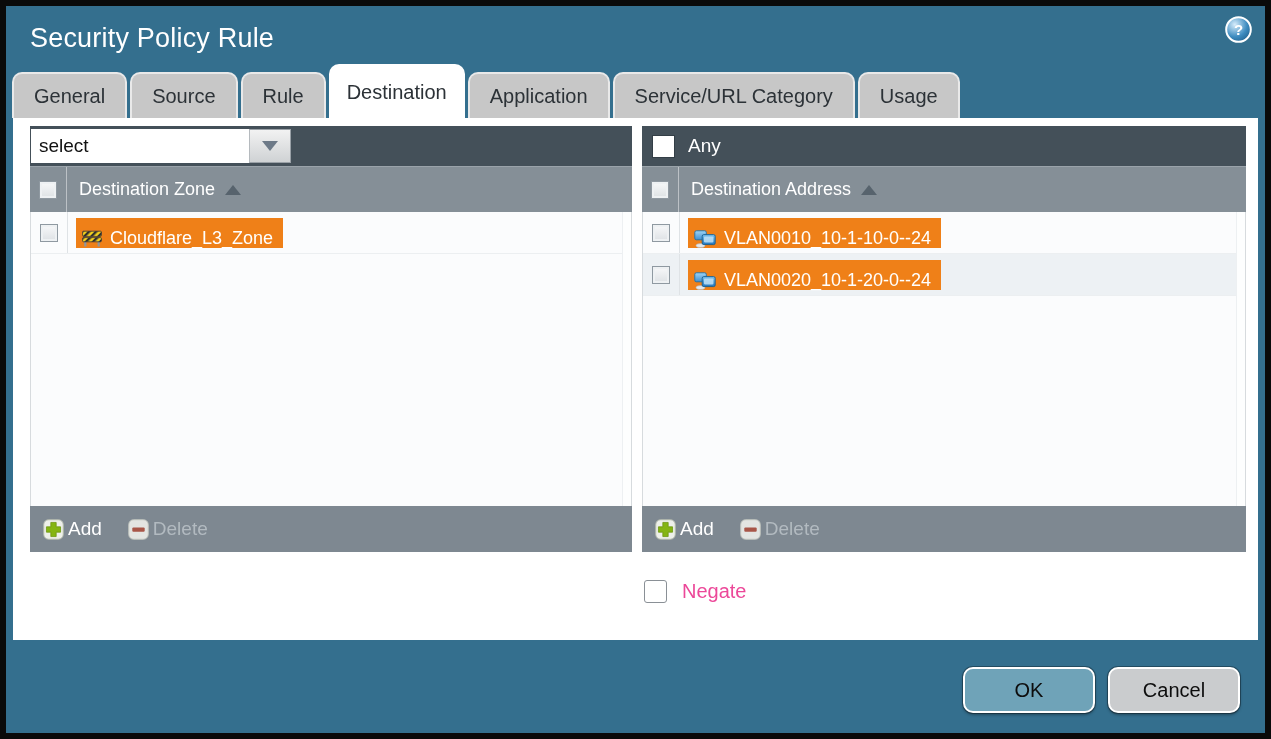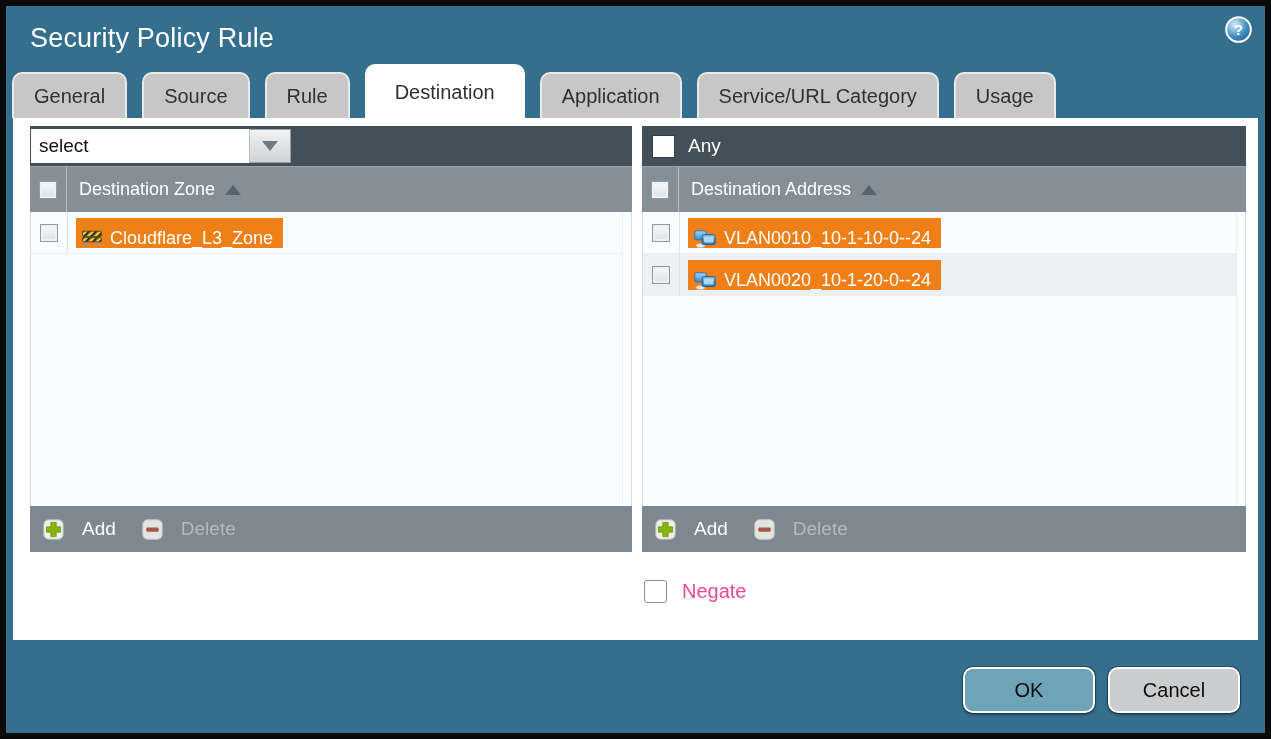--- a/index.html
+++ b/index.html
@@ -6,25 +6,25 @@
   body { font-family:"Liberation Sans", sans-serif; background:#222; }
   .screen { position:relative; width:1271px; height:739px; background:#0a0a0a; overflow:hidden; }
   .dialog { position:absolute; left:6px; top:6px; width:1259px; height:727px; background:#346f8e; }
 
   
   .titlebar { position:absolute; left:0; top:0; width:100%; height:60px; }
   .title { position:absolute; left:24px; top:17px; color:#ffffff; font-size:27px; letter-spacing:.2px; }
   .help { position:absolute; right:13px; top:10px; width:27px; height:27px; cursor:pointer; }
 
   
-  .tabs { position:absolute; left:6px; top:58px; height:54px; display:flex; align-items:flex-end; gap:15px; }
+  .tabs { position:absolute; left:6px; top:58px; height:54px; display:flex; align-items:flex-end; gap:3px; }
   .tab { height:46px; background:#c7c7c7; border:2px solid #e9e9e9; border-bottom:none;
          border-radius:10px 10px 0 0; padding:0 20px; display:flex; align-items:center;
          font-size:20px; color:#2c3237; cursor:pointer; white-space:nowrap; }
-  .tab.active { height:54px; background:#ffffff; border-color:#ffffff; position:relative; z-index:3; padding:0 28px; }
+  .tab.active { height:54px; background:#ffffff; border-color:#ffffff; position:relative; z-index:3; padding:0 16px; }
 
   
   .content { position:absolute; left:7px; top:112px; width:1245px; height:522px; background:#ffffff; z-index:1; }
 
   .panel { position:absolute; top:8px; height:426px; display:flex; flex-direction:column; }
   .panel-left { left:17px; width:602px; }
   .panel-right { left:629px; width:604px; }
 
   .panel-toolbar { height:40px; background:#445059; display:flex; align-items:center; flex:0 0 auto; }
   .combobox { display:flex; margin-left:1px; margin-top:0; height:34px; }
@@ -50,21 +50,21 @@
   .panel-body::after { content:""; position:absolute; top:0; right:0; width:8px; height:100%;
                        background:#fdfefe; border-left:1px solid #edf0f2; }
   .row { height:42px; display:flex; align-items:center; border-bottom:1px solid #eceff1; }
   .row:nth-child(even) { background:#edf1f4; }
   .row .cbcell { border-right:1px solid #dfe3e6; }
   .chip { display:inline-flex; align-items:center; gap:8px; background:#ef8018; color:#ffffff;
           font-size:18px; height:30px; padding:12px 10px 0 6px; margin-left:8px; cursor:pointer; }
 
   .panel-footer { height:46px; background:#7e8891; display:flex; align-items:center; gap:26px;
                   padding-left:13px; flex:0 0 auto; }
-  .footer-btn { display:flex; align-items:center; gap:18px; cursor:pointer; }
+  .footer-btn { display:flex; align-items:center; gap:4px; cursor:pointer; }
   .footer-btn span { color:#ffffff; font-size:19px; }
   .footer-btn.disabled span { color:#b2bac0; }
   .footer-btn.disabled { cursor:default; }
 
   
   .cb { width:18px; height:18px; background:linear-gradient(#f8f9fa,#dde1e4); border:1px solid #8f99a1;
         box-shadow:inset 0 0 0 2px #eef1f3; cursor:pointer; }
   .cb-dark { width:23px; height:23px; background:#ffffff; border:1px solid #333e46; cursor:pointer; }
   .cb-plain { width:23px; height:23px; background:#ffffff; border:1px solid #8a9096; border-radius:3px; cursor:pointer; }
 

